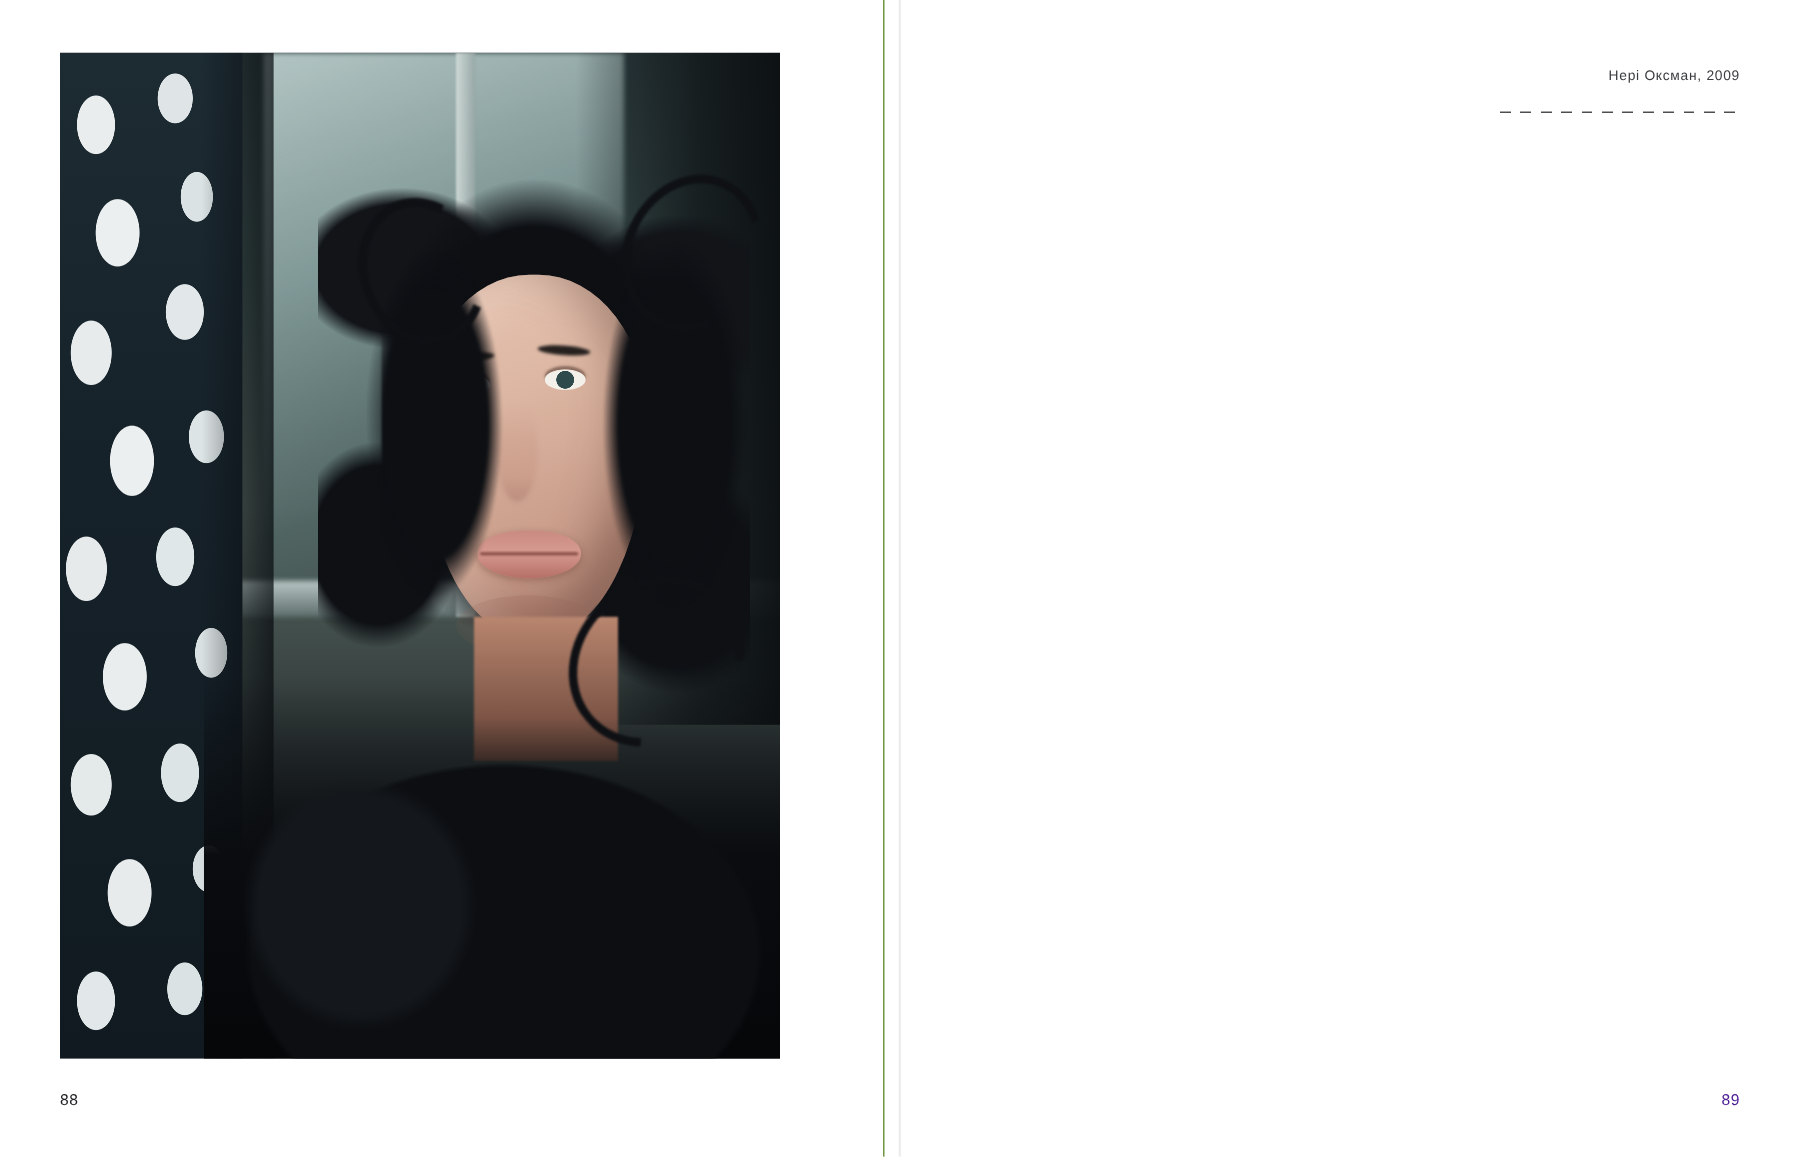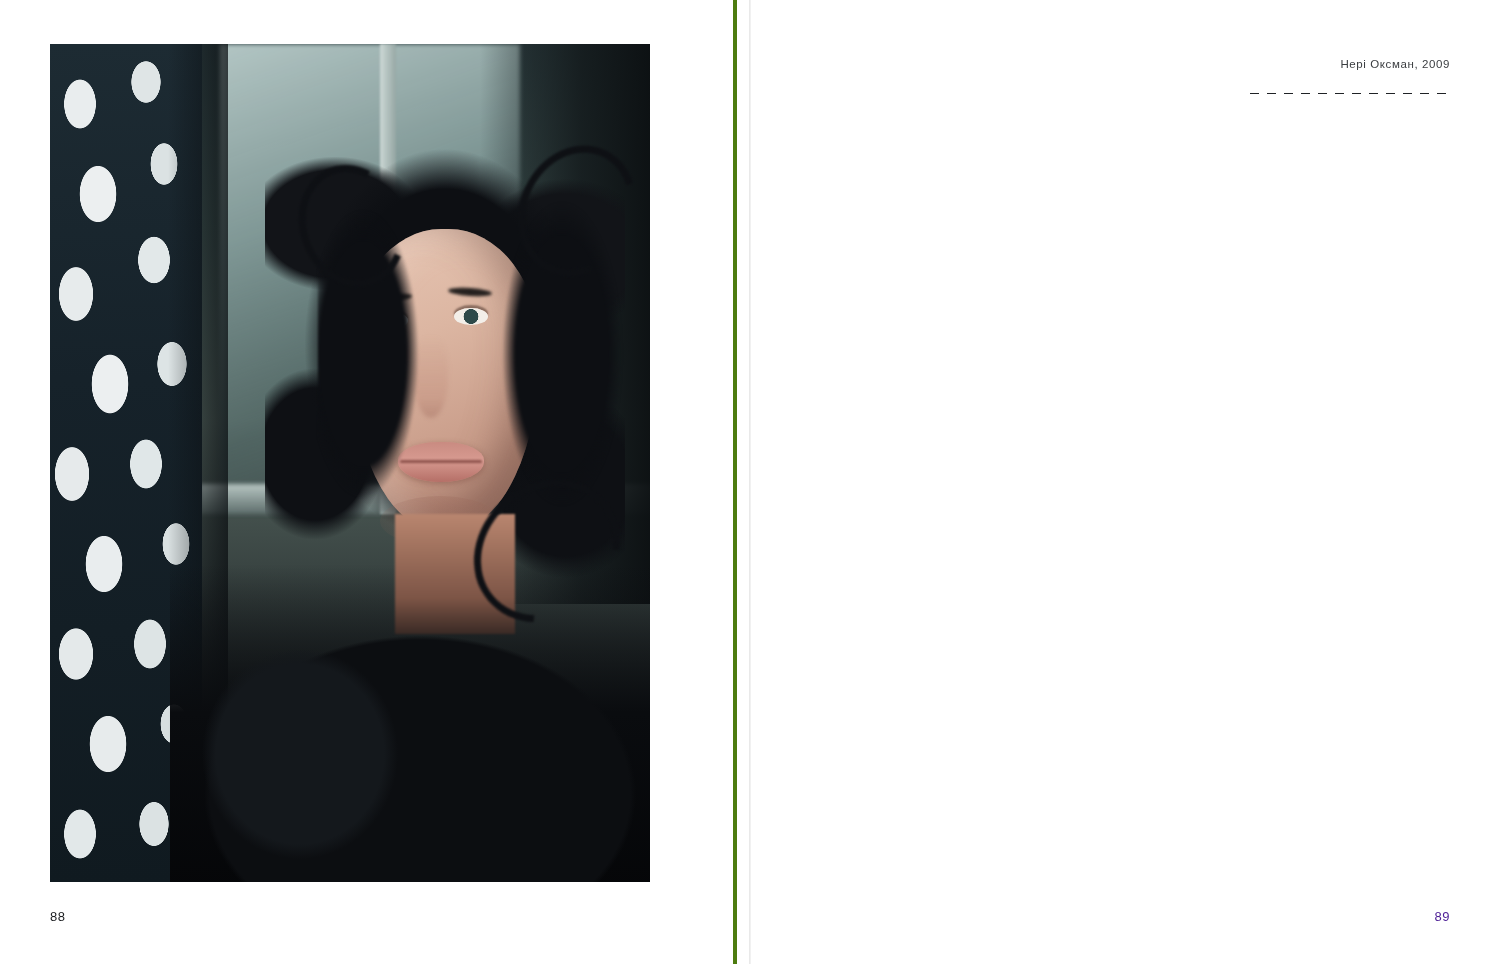--- a/index.html
+++ b/index.html
@@ -20,21 +20,21 @@
     height: 964px;
     display: flex;
   }
   .page {
     position: relative;
     height: 964px;
     box-sizing: border-box;
   }
   .page-left {
     width: 750px;
-    border-right: 4px solid #4d7c0f;
+    border-right: 1px solid #4d7c0f;
   }
   .page-right {
     width: 776px;
   }
 
   
   .photo-frame {
     position: absolute;
     left: 50px;
     top: 44px;

